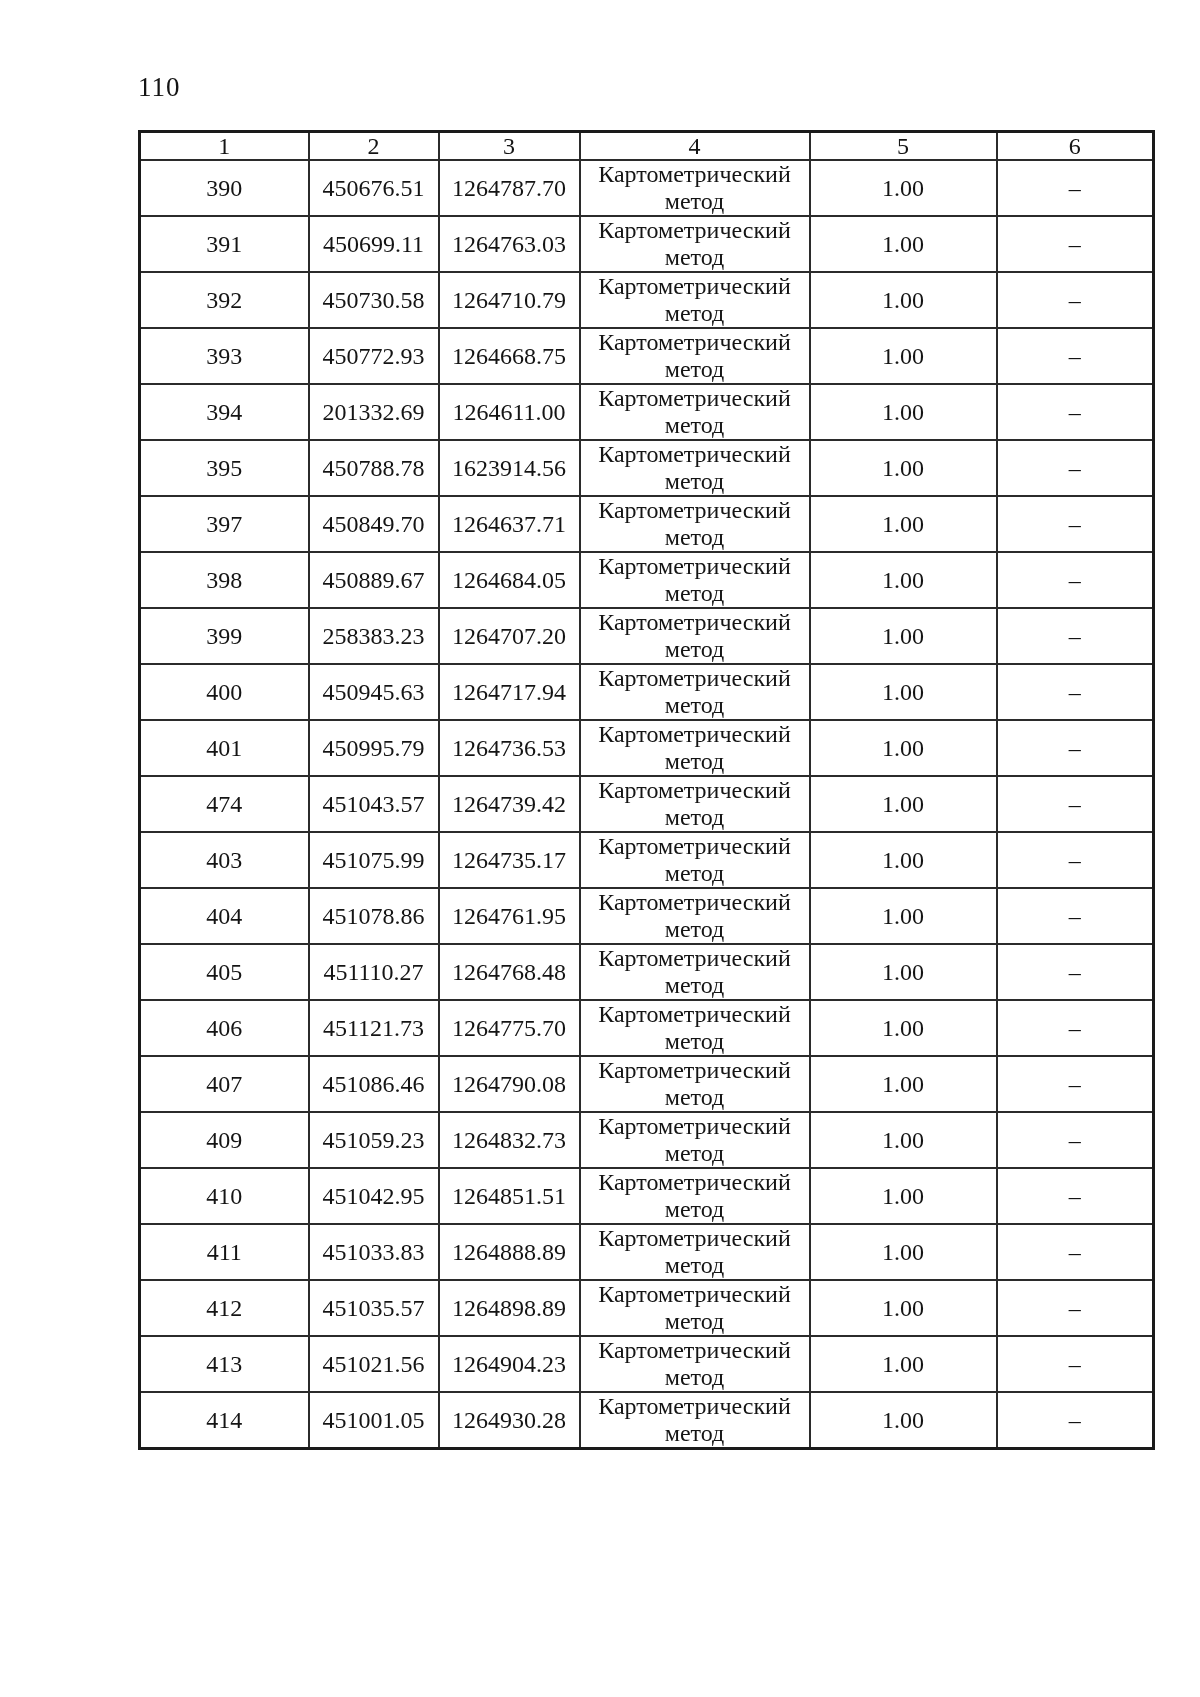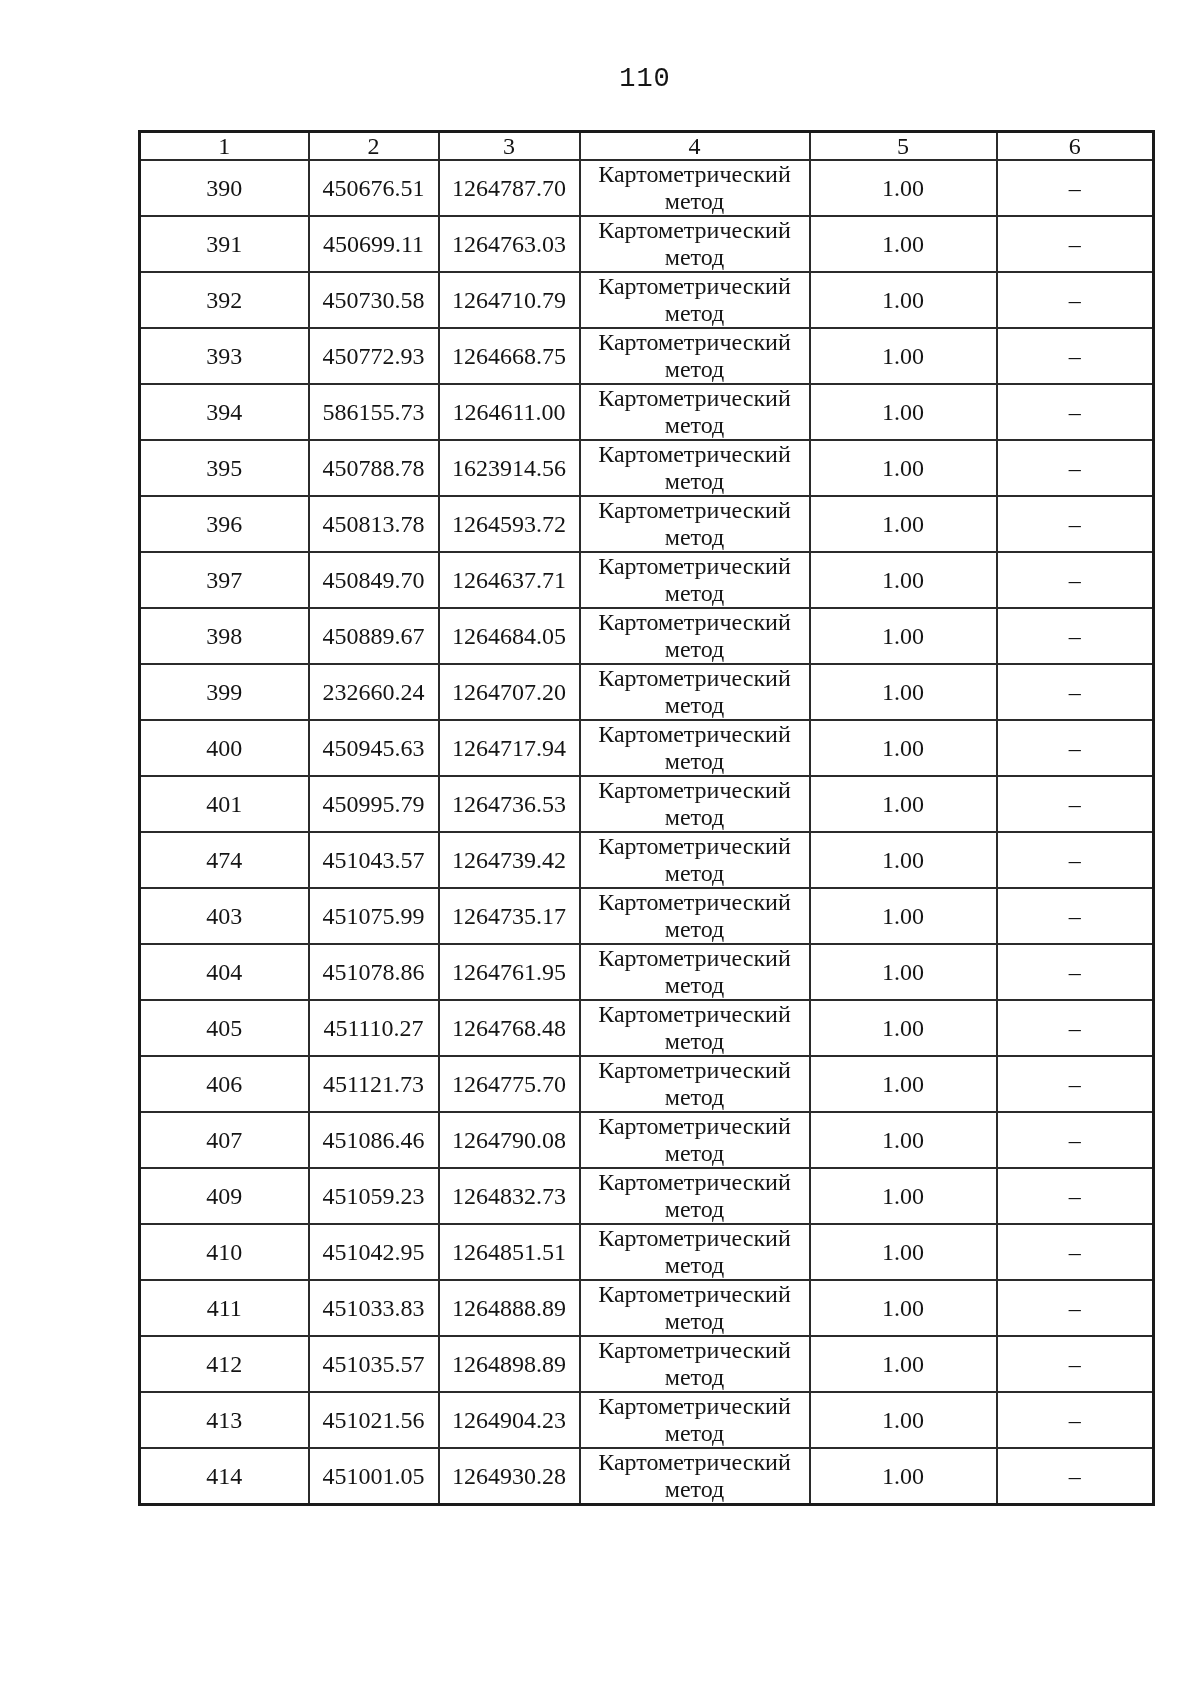--- a/index.html
+++ b/index.html
@@ -9,27 +9,25 @@
   }
   body {
     position: relative;
     width: 1200px;
     height: 1697px;
     font-family: "Liberation Serif", serif;
     color: #141414;
   }
   .page-number {
     position: absolute;
-    top: 64px;
+    top: 72px;
     left: 138px;
     width: 1014px;
-    text-align: center;
     font-size: 27px;
     letter-spacing: 1px;
-    font-family: Liberation Mono, monospace;
   }
   table.coords {
     position: absolute;
     left: 138px;
     top: 130px;
     width: 1014px;
     border-collapse: collapse;
     table-layout: fixed;
     border: 3px solid #1a1a1a;
   }
@@ -107,61 +105,53 @@
       <tr>
         <td class="cell-point-number">393</td>
         <td class="cell-coordinate-x">450772.93</td>
         <td class="cell-coordinate-y">1264668.75</td>
         <td class="cell-method">Картометрический метод</td>
         <td class="cell-precision">1.00</td>
         <td class="cell-note">–</td>
       </tr>
       <tr>
         <td class="cell-point-number">394</td>
-        <td class="cell-coordinate-x">586155.73</td>
+        <td class="cell-coordinate-x">201332.69</td>
         <td class="cell-coordinate-y">1264611.00</td>
         <td class="cell-method">Картометрический метод</td>
         <td class="cell-precision">1.00</td>
         <td class="cell-note">–</td>
       </tr>
       <tr>
         <td class="cell-point-number">395</td>
         <td class="cell-coordinate-x">450788.78</td>
         <td class="cell-coordinate-y">1623914.56</td>
         <td class="cell-method">Картометрический метод</td>
         <td class="cell-precision">1.00</td>
         <td class="cell-note">–</td>
       </tr>
       <tr>
-        <td class="cell-point-number">396</td>
-        <td class="cell-coordinate-x">450813.78</td>
-        <td class="cell-coordinate-y">1264593.72</td>
-        <td class="cell-method">Картометрический метод</td>
-        <td class="cell-precision">1.00</td>
-        <td class="cell-note">–</td>
-      </tr>
-      <tr>
         <td class="cell-point-number">397</td>
         <td class="cell-coordinate-x">450849.70</td>
         <td class="cell-coordinate-y">1264637.71</td>
         <td class="cell-method">Картометрический метод</td>
         <td class="cell-precision">1.00</td>
         <td class="cell-note">–</td>
       </tr>
       <tr>
         <td class="cell-point-number">398</td>
         <td class="cell-coordinate-x">450889.67</td>
         <td class="cell-coordinate-y">1264684.05</td>
         <td class="cell-method">Картометрический метод</td>
         <td class="cell-precision">1.00</td>
         <td class="cell-note">–</td>
       </tr>
       <tr>
         <td class="cell-point-number">399</td>
-        <td class="cell-coordinate-x">232660.24</td>
+        <td class="cell-coordinate-x">258383.23</td>
         <td class="cell-coordinate-y">1264707.20</td>
         <td class="cell-method">Картометрический метод</td>
         <td class="cell-precision">1.00</td>
         <td class="cell-note">–</td>
       </tr>
       <tr>
         <td class="cell-point-number">400</td>
         <td class="cell-coordinate-x">450945.63</td>
         <td class="cell-coordinate-y">1264717.94</td>
         <td class="cell-method">Картометрический метод</td>

